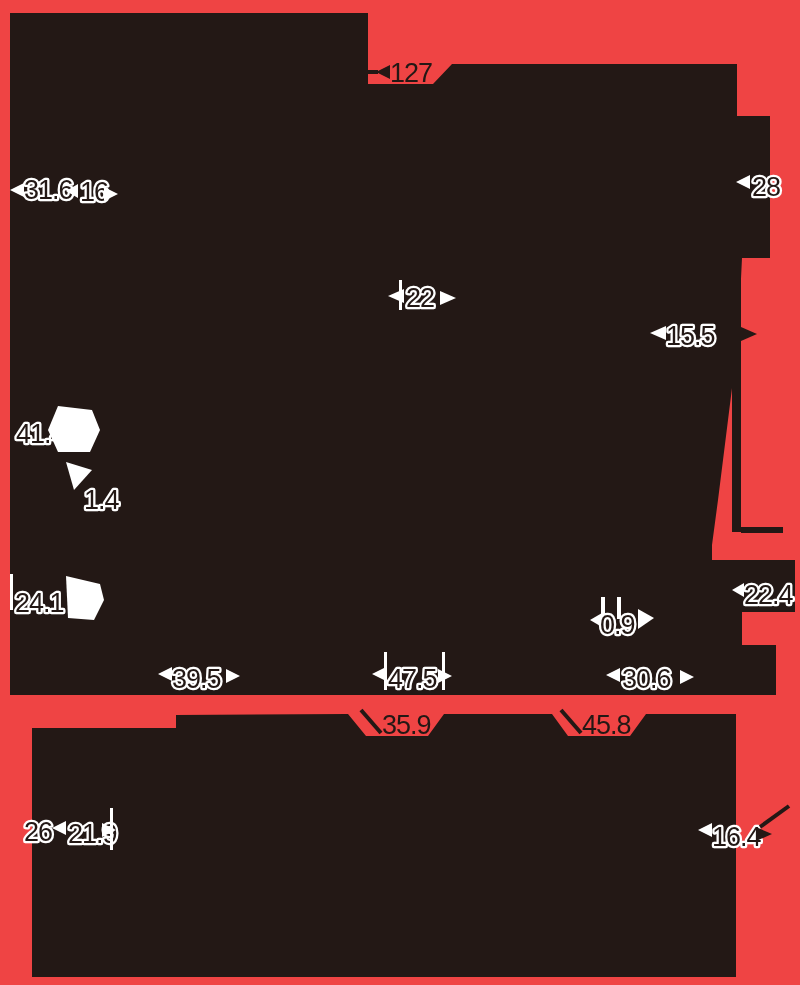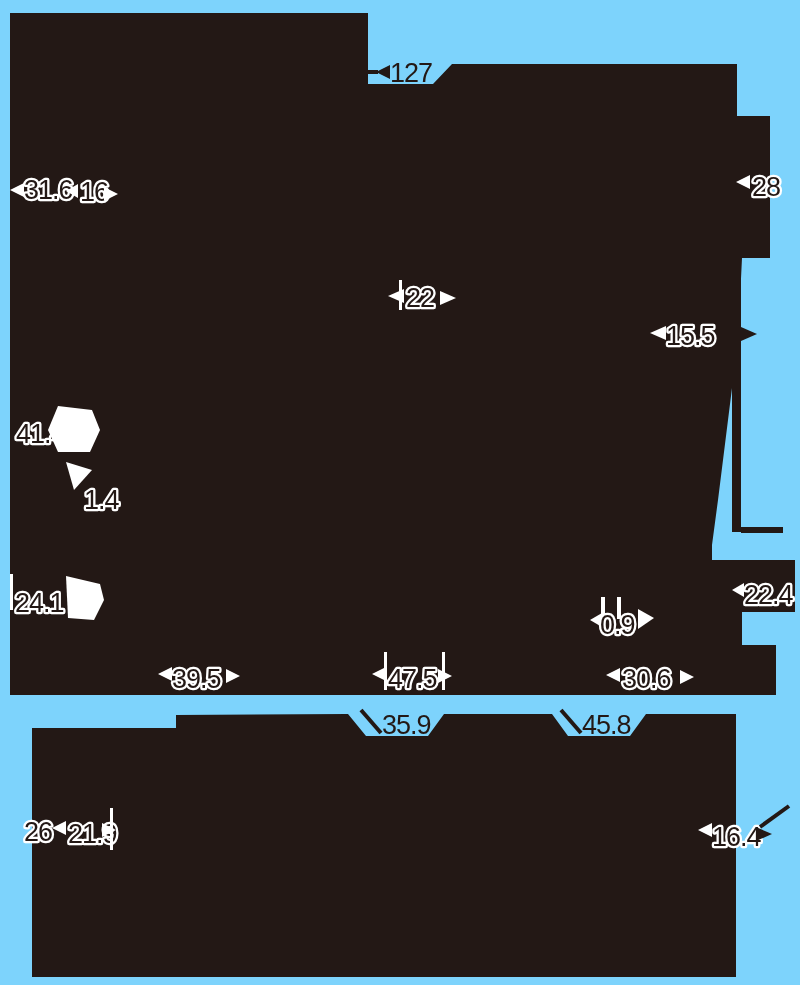--- a/index.html
+++ b/index.html
@@ -1,16 +1,16 @@
 <!DOCTYPE html>
 <html><head>
 <meta charset="utf-8">
 <style>
   html,body{margin:0;padding:0;background:#ffffff;}
-  #canvas{position:relative;width:800px;height:985px;background:#7dd3fc;overflow:hidden;}
+  #canvas{position:relative;width:800px;height:985px;background:#ef4444;overflow:hidden;}
   svg{display:block;}
   .silhouette{fill:#231815;stroke:none;}
   .inkline{fill:#231815;}
   text{font-family:"Liberation Sans", sans-serif;letter-spacing:-1px;}
   text.ws{fill:#231815;stroke:#ffffff;stroke-width:4.5px;paint-order:stroke;stroke-linejoin:round;font-size:27px;}
   text.bk{fill:#231815;stroke:none;font-size:27px;}
   .wa{fill:#ffffff;}
   .ba{fill:#231815;}
   .wbar{fill:#ffffff;}
   .bstroke{stroke:#231815;stroke-width:4;fill:none;}

